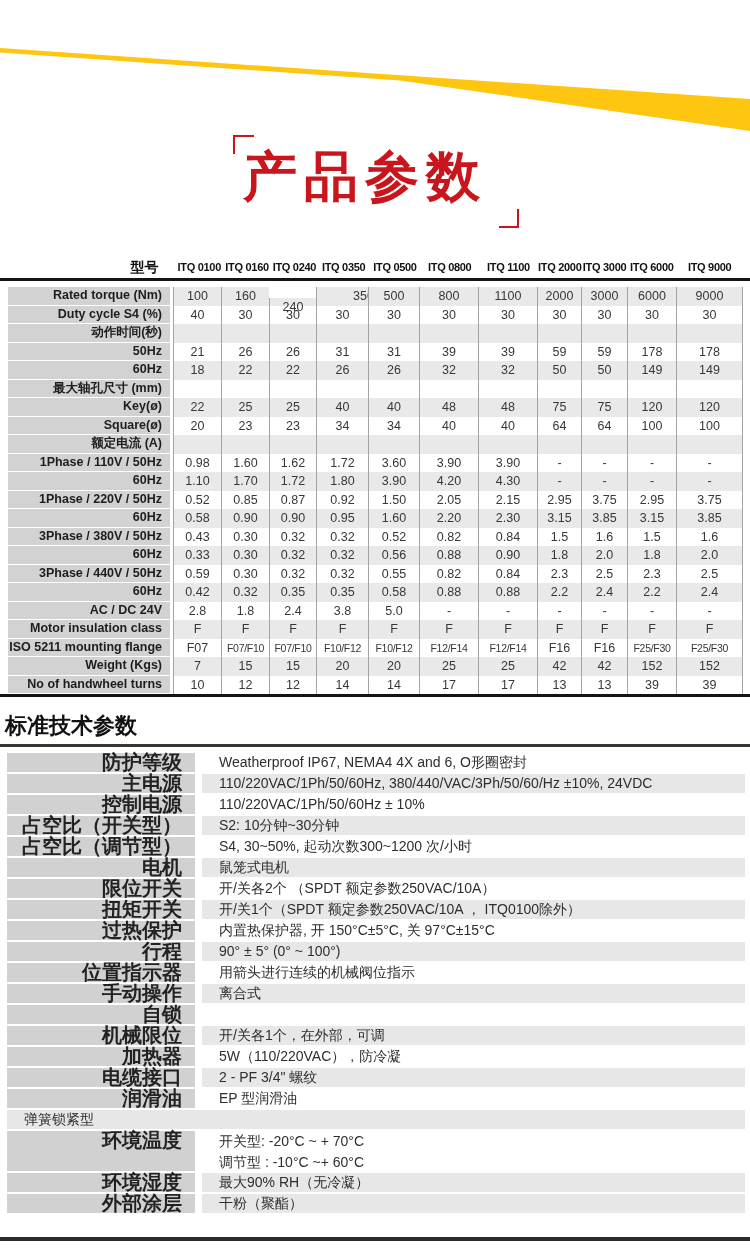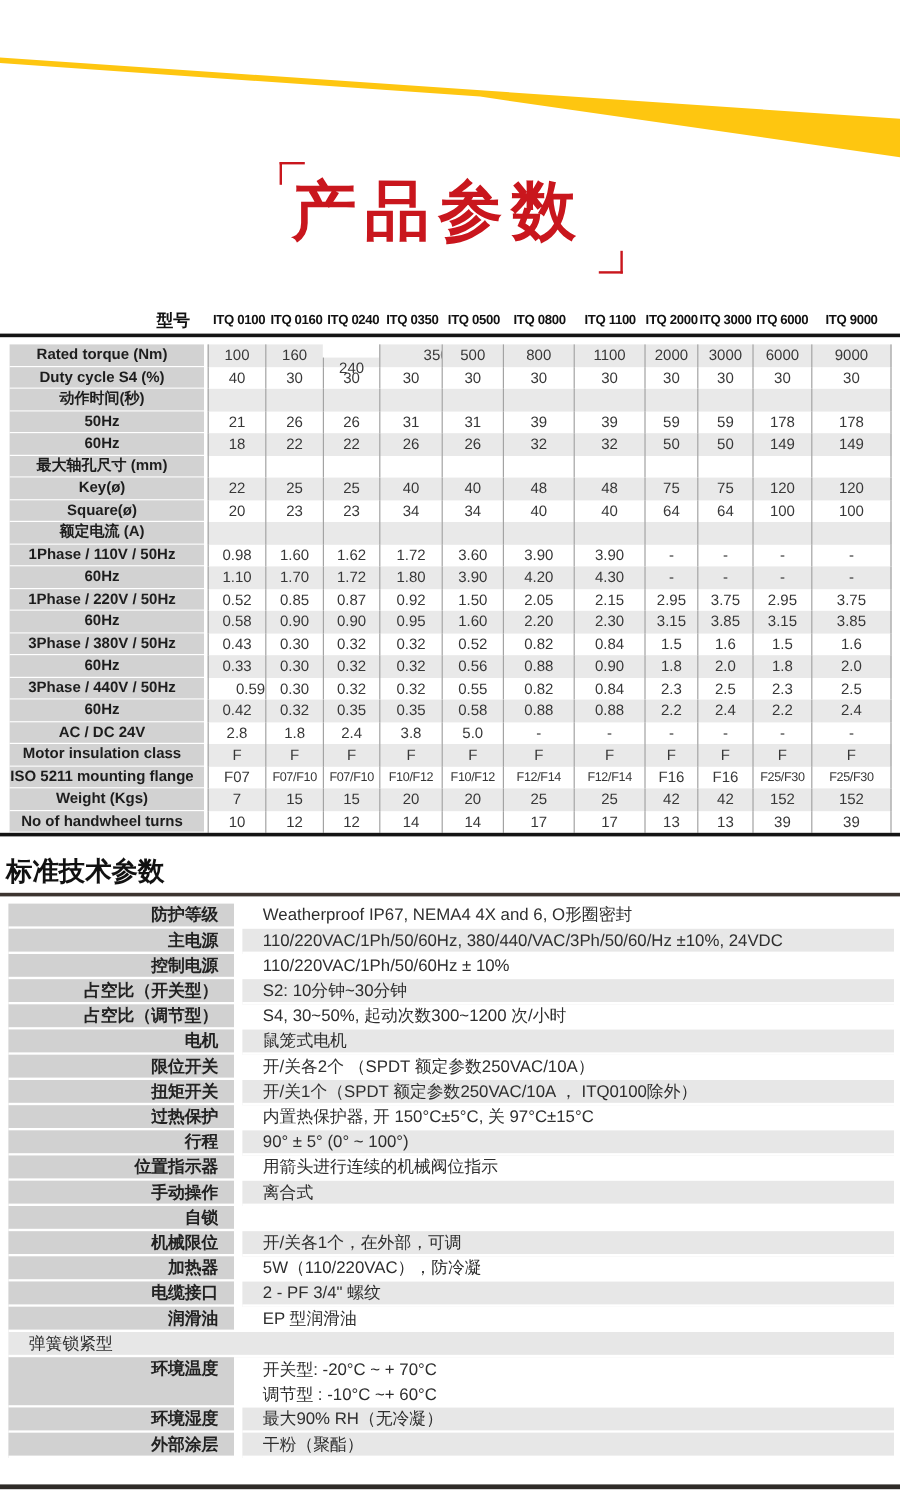--- a/index.html
+++ b/index.html
@@ -24,38 +24,38 @@
                     font-weight:bold;font-size:14px;color:#111;line-height:24px;}
   .model-cell{font-weight:bold;font-size:11px;letter-spacing:-0.3px;color:#111;
               text-align:center;line-height:24px;box-sizing:border-box;white-space:nowrap;}
   .hline{position:absolute;left:0;width:750px;background:#141414;z-index:3;}
   #line-top{top:278px;height:3px;}
   #line-bottom{top:694px;height:3px;}
 
   #spec-body{position:absolute;left:8px;top:287px;width:735px;z-index:2;}
   .spec-row{display:flex;height:18.5px;}
   .spec-label{width:162px;margin-right:3px;background:var(--lgray);box-sizing:border-box;
-              border-bottom:1px solid #fff;text-align:center;padding-right:8px;
+              border-bottom:1px solid #fff;text-align:right;padding-right:8px;
               font-weight:bold;font-size:12.5px;color:#1d1d1d;line-height:17.5px;white-space:nowrap;}
   .spec-cell{box-sizing:border-box;border-left:1px solid #a3a3a3;text-align:center;
              font-size:12.5px;color:#373737;line-height:18.5px;white-space:nowrap;}
   .spec-cell.last{border-right:1px solid #a3a3a3;text-align:center;}
   .spec-cell.small{font-size:10.5px;letter-spacing:-0.3px;}
   .spec-row.stripe .spec-cell{background:var(--sgray);}
 
   
   #tech-title{position:absolute;left:5px;top:711px;margin:0;font-size:22px;font-weight:600;
               color:#111;z-index:2;}
   #tech-underline{top:744px;height:3px;background:#3d3530;}
   #tech-body{position:absolute;left:7px;top:753px;width:738px;z-index:2;}
   .tech-row{display:flex;height:21px;}
   .tech-row.dbl{height:42px;}
   .tech-label{width:188px;margin-right:7px;background:#d1d1d1;box-sizing:border-box;
               border-bottom:2px solid #fff;text-align:right;padding-right:13px;
-              font-weight:bold;font-size:14px;color:#222;line-height:19px;white-space:nowrap;}
+              font-weight:bold;font-size:20px;color:#222;line-height:19px;white-space:nowrap;}
   .tech-value{flex:1;box-sizing:border-box;border-bottom:2px solid #fff;padding-left:17px;
               font-size:14px;color:#2e2e2e;line-height:19px;white-space:nowrap;}
   .tech-row.g .tech-value{background:#e7e7e7;}
   #page-bottom-line{top:1237px;height:4px;background:#2f2b28;}
 </style>
 </head>
 <body>
 
 <div id="page">
 
@@ -294,21 +294,21 @@
         <div class="spec-cell" style="width: 51px;">0.56</div>
         <div class="spec-cell" style="width: 59px;">0.88</div>
         <div class="spec-cell" style="width: 59px;">0.90</div>
         <div class="spec-cell" style="width: 44px;">1.8</div>
         <div class="spec-cell" style="width: 46px;">2.0</div>
         <div class="spec-cell" style="width: 49px;">1.8</div>
         <div class="spec-cell last" style="width: 67px;">2.0</div>
       </div>
       <div class="spec-row">
         <div class="spec-label">3Phase / 440V / 50Hz</div>
-        <div class="spec-cell" style="width: 48px; text-align: right;">0.59</div>
+        <div class="spec-cell" style="width: 48px;">0.59</div>
         <div class="spec-cell" style="width: 48px;">0.30</div>
         <div class="spec-cell" style="width: 47px;">0.32</div>
         <div class="spec-cell" style="width: 52px;">0.32</div>
         <div class="spec-cell" style="width: 51px;">0.55</div>
         <div class="spec-cell" style="width: 59px;">0.82</div>
         <div class="spec-cell" style="width: 59px;">0.84</div>
         <div class="spec-cell" style="width: 44px;">2.3</div>
         <div class="spec-cell" style="width: 46px;">2.5</div>
         <div class="spec-cell" style="width: 49px;">2.3</div>
         <div class="spec-cell last" style="width: 67px;">2.5</div>

